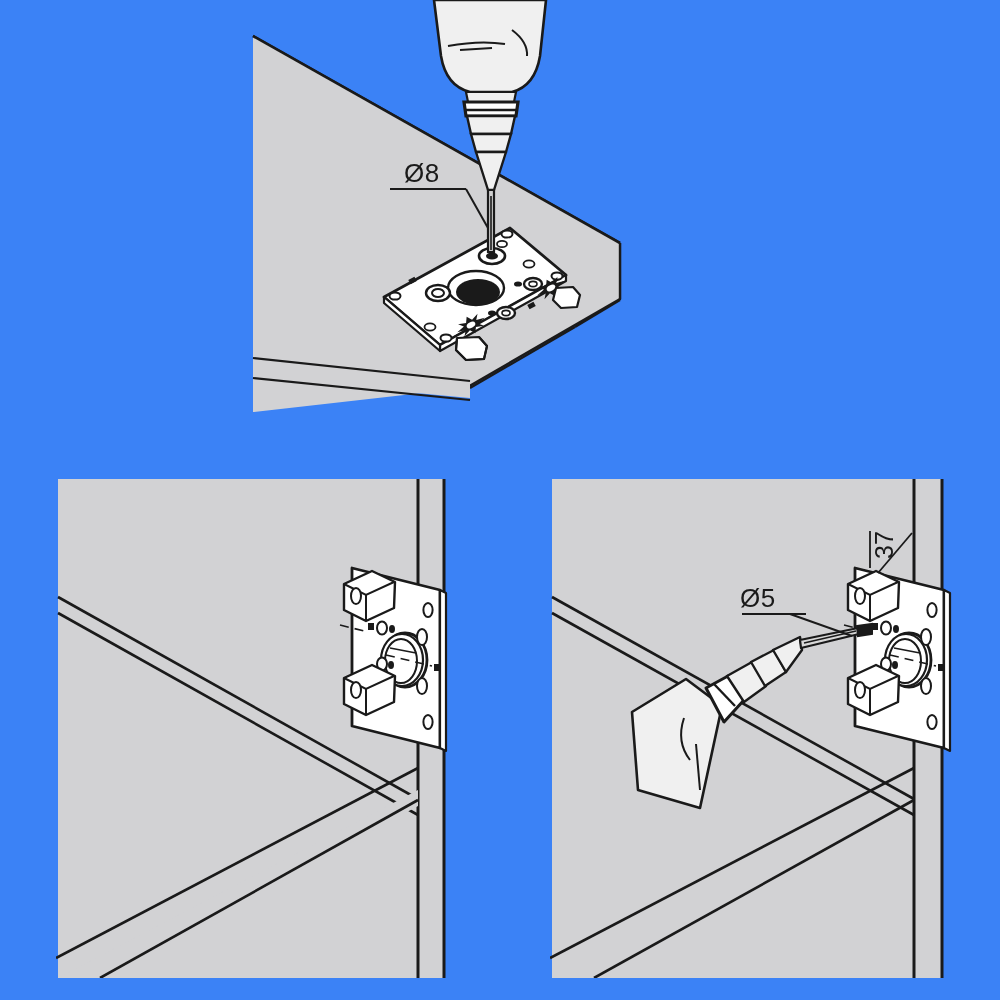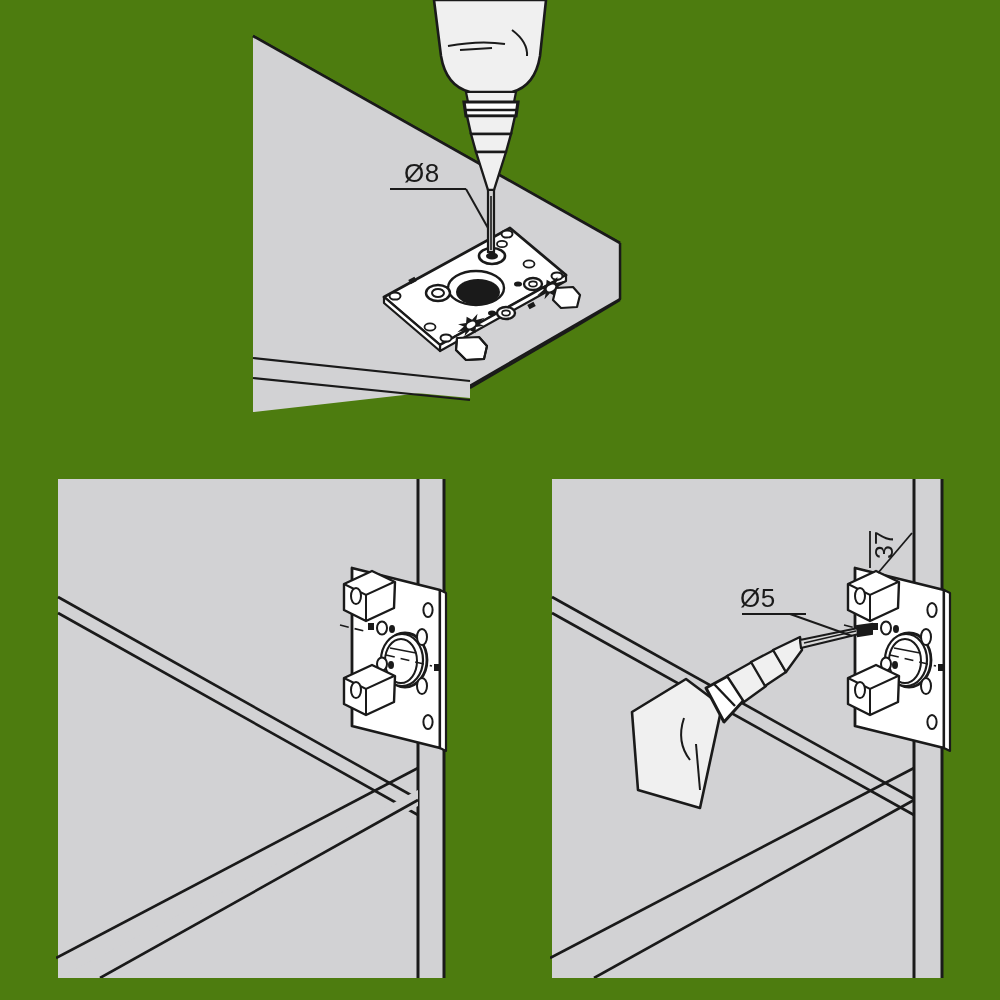--- a/index.html
+++ b/index.html
@@ -1,17 +1,17 @@
 <!DOCTYPE html>
 <html><head>
 <meta charset="utf-8">
 <style>
   html,body{margin:0;padding:0;background:#ffffff;}
   body{width:1000px;height:1000px;font-family:"Liberation Sans",sans-serif;overflow:hidden;}
-  #stage{position:relative;width:1000px;height:1000px;background:#4d7c0f;text-align:center;}
+  #stage{position:relative;width:1000px;height:1000px;background:#3b82f6;text-align:center;}
   svg.fig{position:absolute;left:0;top:0;width:1000px;height:1000px;display:block;}
   .dim-text{font-family:"Liberation Sans",sans-serif;font-size:26px;fill:#1a1a1a;letter-spacing:0.5px;}
   .dim-text-37{font-family:"Liberation Sans",sans-serif;font-size:25px;fill:#1a1a1a;}
 </style>
 </head>
 <body>
 
 <div id="stage">
 
   <svg class="fig" viewBox="0 0 1000 1000">

